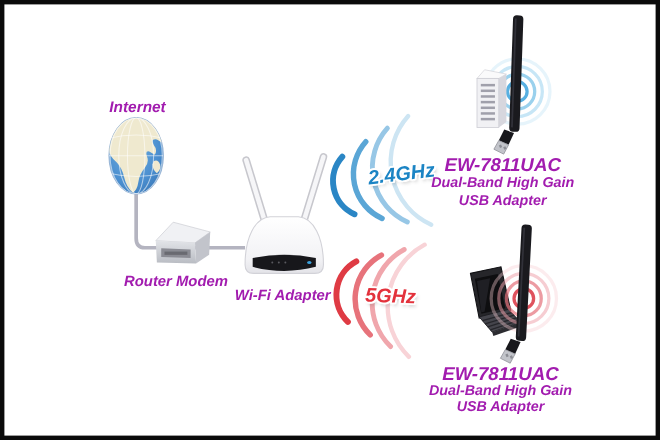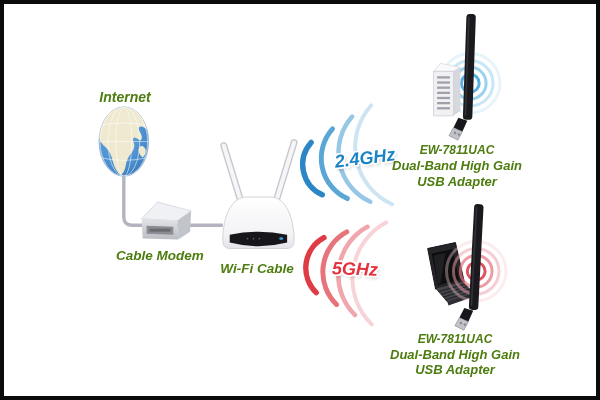--- a/index.html
+++ b/index.html
@@ -8,21 +8,21 @@
     width:600px;height:400px;
     box-sizing:border-box;
     border:4px solid #0b0b0b;
     background:#ffffff;
     overflow:hidden;
     font-family:"Liberation Sans", sans-serif;
   }
   #art{position:absolute;left:0;top:0;}
   .lbl{
     position:absolute;
-    color:#4d7c0f;
+    color:#a21caf;
     font-weight:bold;
     font-style:italic;
     text-align:center;
     line-height:16px;
     font-size:13.5px;
     letter-spacing:0px;
     white-space:nowrap;
   }
   .ghz{
     position:absolute;
@@ -34,21 +34,21 @@
     text-shadow:
       -1.5px -1.5px 0 #fff, 1.5px -1.5px 0 #fff,
       -1.5px  1.5px 0 #fff, 1.5px  1.5px 0 #fff,
       -1.5px 0 0 #fff, 1.5px 0 0 #fff,
        0 -1.5px 0 #fff, 0 1.5px 0 #fff,
        2px 3px 3px rgba(60,60,60,.25);
   }
   .ghz-blue{color:#1b84c4;transform:rotate(-7deg);}
   .ghz-red{color:#e3323c;transform:rotate(2deg);}
   .adapter-block{line-height:16px;font-size:13px;}
-  .adapter-block .model{font-size:12px;}
+  .adapter-block .model{font-size:17px;}
 </style>
 </head>
 <body>
 
 <div id="frame">
 
   <svg id="art" width="592" height="392" viewBox="4 4 596 396">
     <defs>
       <radialGradient id="oceanGrad" cx="40%" cy="35%" r="75%">
         <stop offset="0%" stop-color="#74b2e2"></stop>
@@ -191,24 +191,24 @@
         <polygon points="468,311 477,314 472,325 463,321" fill="#17171b"></polygon>
         <polygon points="463,321 472,325 467.5,333.5 458.5,329" fill="#c2c4ca" stroke="#8b8d94" stroke-width="0.7"></polygon>
         <rect x="463.5" y="325" width="2.2" height="2.6" fill="#8b8d94" transform="rotate(-25 464.6 326.3)"></rect>
         <rect x="467.5" y="326.6" width="2.2" height="2.6" fill="#8b8d94" transform="rotate(-25 468.6 327.9)"></rect>
       </g>
     </g>
   </svg>
 
   <div class="lbl" style="left:77px;top:85px;width:88px;font-size:14px;">Internet</div>
 
-  <div class="lbl" style="left:96px;top:244px;width:120px;">Cable Modem</div>
+  <div class="lbl" style="left:96px;top:244px;width:120px;">Router Modem</div>
 
   <div class="lbl" style="left:178px;top:256px;width:150px;line-height:17px;">
-    <div>Wi-Fi Cable</div>
+    <div>Wi-Fi Adapter</div>
   </div>
 
   <div class="ghz ghz-blue" style="left:316px;top:144px;width:90px;">2.4GHz</div>
 
   <div class="ghz ghz-red" style="left:306px;top:255px;width:90px;">5GHz</div>
 
   <div class="lbl adapter-block" style="left:383px;top:138px;width:140px;">
     <div class="model">EW-7811UAC</div>
     <div>Dual-Band High Gain</div>
     <div>USB Adapter</div>

